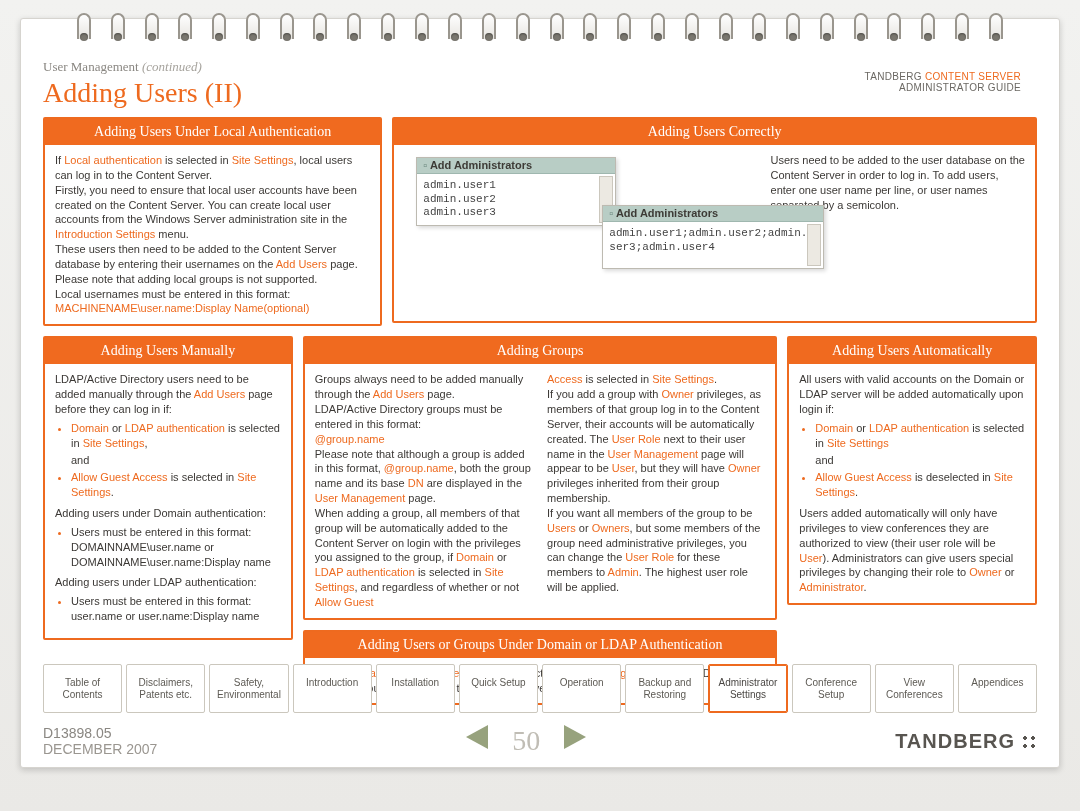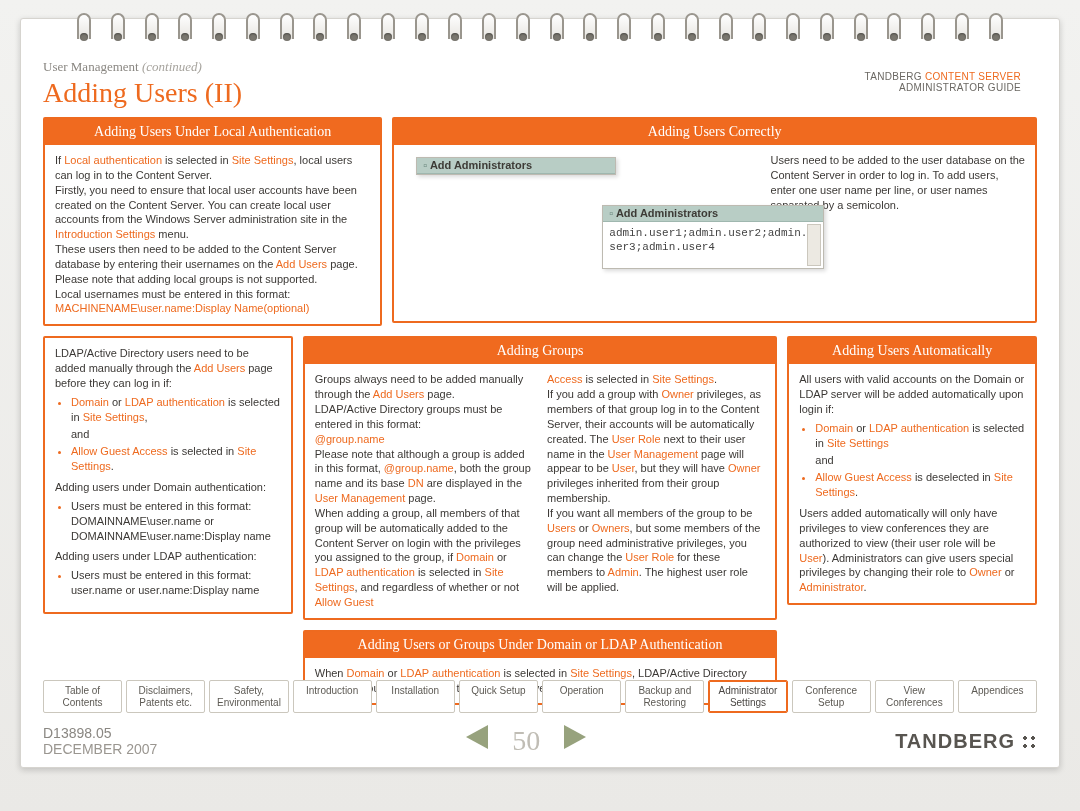--- a/index.html
+++ b/index.html
@@ -68,21 +68,21 @@
   .shot-hdr{background:var(--teal-light);border-bottom:1px solid #9fb7af;padding:0 6px;font-weight:bold;color:#3d3b36;font-size:11px}
   .shot-hdr::before{content:"▫ ";color:#6b887e}
   .shot-body{background:#fff;padding:5px 6px;font-family:"Courier New",monospace;font-size:11px;color:#444;min-height:46px;line-height:1.25;position:relative}
   .shot-body .scroll{position:absolute;right:2px;top:2px;bottom:2px;width:14px;background:#ece9e2;border:1px solid #cbc7bd}
   .shotwrap{position:relative;height:160px;padding:4px 6px}
   .shotwrap .s1{position:absolute;top:4px;left:12px;width:200px}
   .shotwrap .s2{position:absolute;top:52px;left:198px;width:222px}
 
   
   .tabs{position:absolute;left:22px;right:22px;bottom:54px;display:flex;gap:4px}
-  .tab{flex:1;border:1px solid #cbc7bd;border-radius:2px;background:#fff;text-align:center;font-size:10px;line-height:1.15;padding:4px 2px;color:#5d5a54;cursor:pointer}
+  .tab{flex:1;border:1px solid #cbc7bd;border-radius:2px;background:#fff;text-align:center;font-size:10px;line-height:1.15;padding:12px 2px;color:#5d5a54;cursor:pointer}
   .tab.active{border-color:var(--orange);color:#4a4744;box-shadow:0 0 0 1px var(--orange) inset}
 
   
   .footer{position:absolute;left:22px;right:22px;bottom:10px;display:flex;align-items:center;justify-content:space-between}
   .docid{font-size:14px;color:var(--grey)}
   .docid .d{color:#9a9690}
   .pager{display:flex;gap:24px}
   .pager .num{font-family:Georgia,serif;font-size:28px;color:#c0bdb5}
   .tri{width:0;height:0;border-top:12px solid transparent;border-bottom:12px solid transparent;cursor:pointer}
   .tri.left{border-right:22px solid var(--olive)}
@@ -158,35 +158,39 @@
           </div>
         </div>
       </div>
       <div class="half">
         <div class="panel">
           <div class="panel-hdr">Adding Users Correctly</div>
           <div class="panel-body" style="display:flex;gap:10px">
             <div class="shotwrap" style="flex:1.15">
               <div class="shot s1">
                 <div class="shot-hdr">Add Administrators</div>
+                <div class="shot-body"><span style="white-space:pre">admin.user1
+admin.user2
+admin.user3</span><div class="scroll"></div></div>
               </div>
               <div class="shot s2">
                 <div class="shot-hdr">Add Administrators</div>
                 <div class="shot-body"><span style="white-space:pre-wrap;word-break:break-all">admin.user1;admin.user2;admin.user3;admin.user4</span><div class="scroll"></div></div>
               </div>
             </div>
             <div style="flex:.85">Users need to be added to the user database on the Content Server in order to log in. To add users, enter one user name per line, or user names separated by a semicolon.</div>
           </div>
         </div>
       </div>
     </div>
 
     <div class="row">
       <div class="col">
         <div class="panel" style="min-height:264px">
+          <div class="panel-hdr">Adding Users Manually</div>
           <div class="panel-body">
             <span>LDAP/Active Directory users need to be added manually through the </span><span class="o">Add Users</span><span> page before they can log in if:</span>
             <ul>
               <li><span><span class="o">Domain</span><span> or </span><span class="o">LDAP authentication</span><span> is selected in </span><span class="o">Site Settings</span><span>,</span></span><div style="color:#3b3835;margin:2px 0 0 0">and</div></li>
               <li><span><span class="o">Allow Guest Access</span><span> is selected in </span><span class="o">Site Settings</span><span>.</span></span></li>
             </ul>
             <span>Adding users under Domain authentication:</span>
             <ul>
                 <li><span>Users must be entered in this format: DOMAINNAME\user.name or DOMAINNAME\user.name:Display name</span></li>
               </ul>

